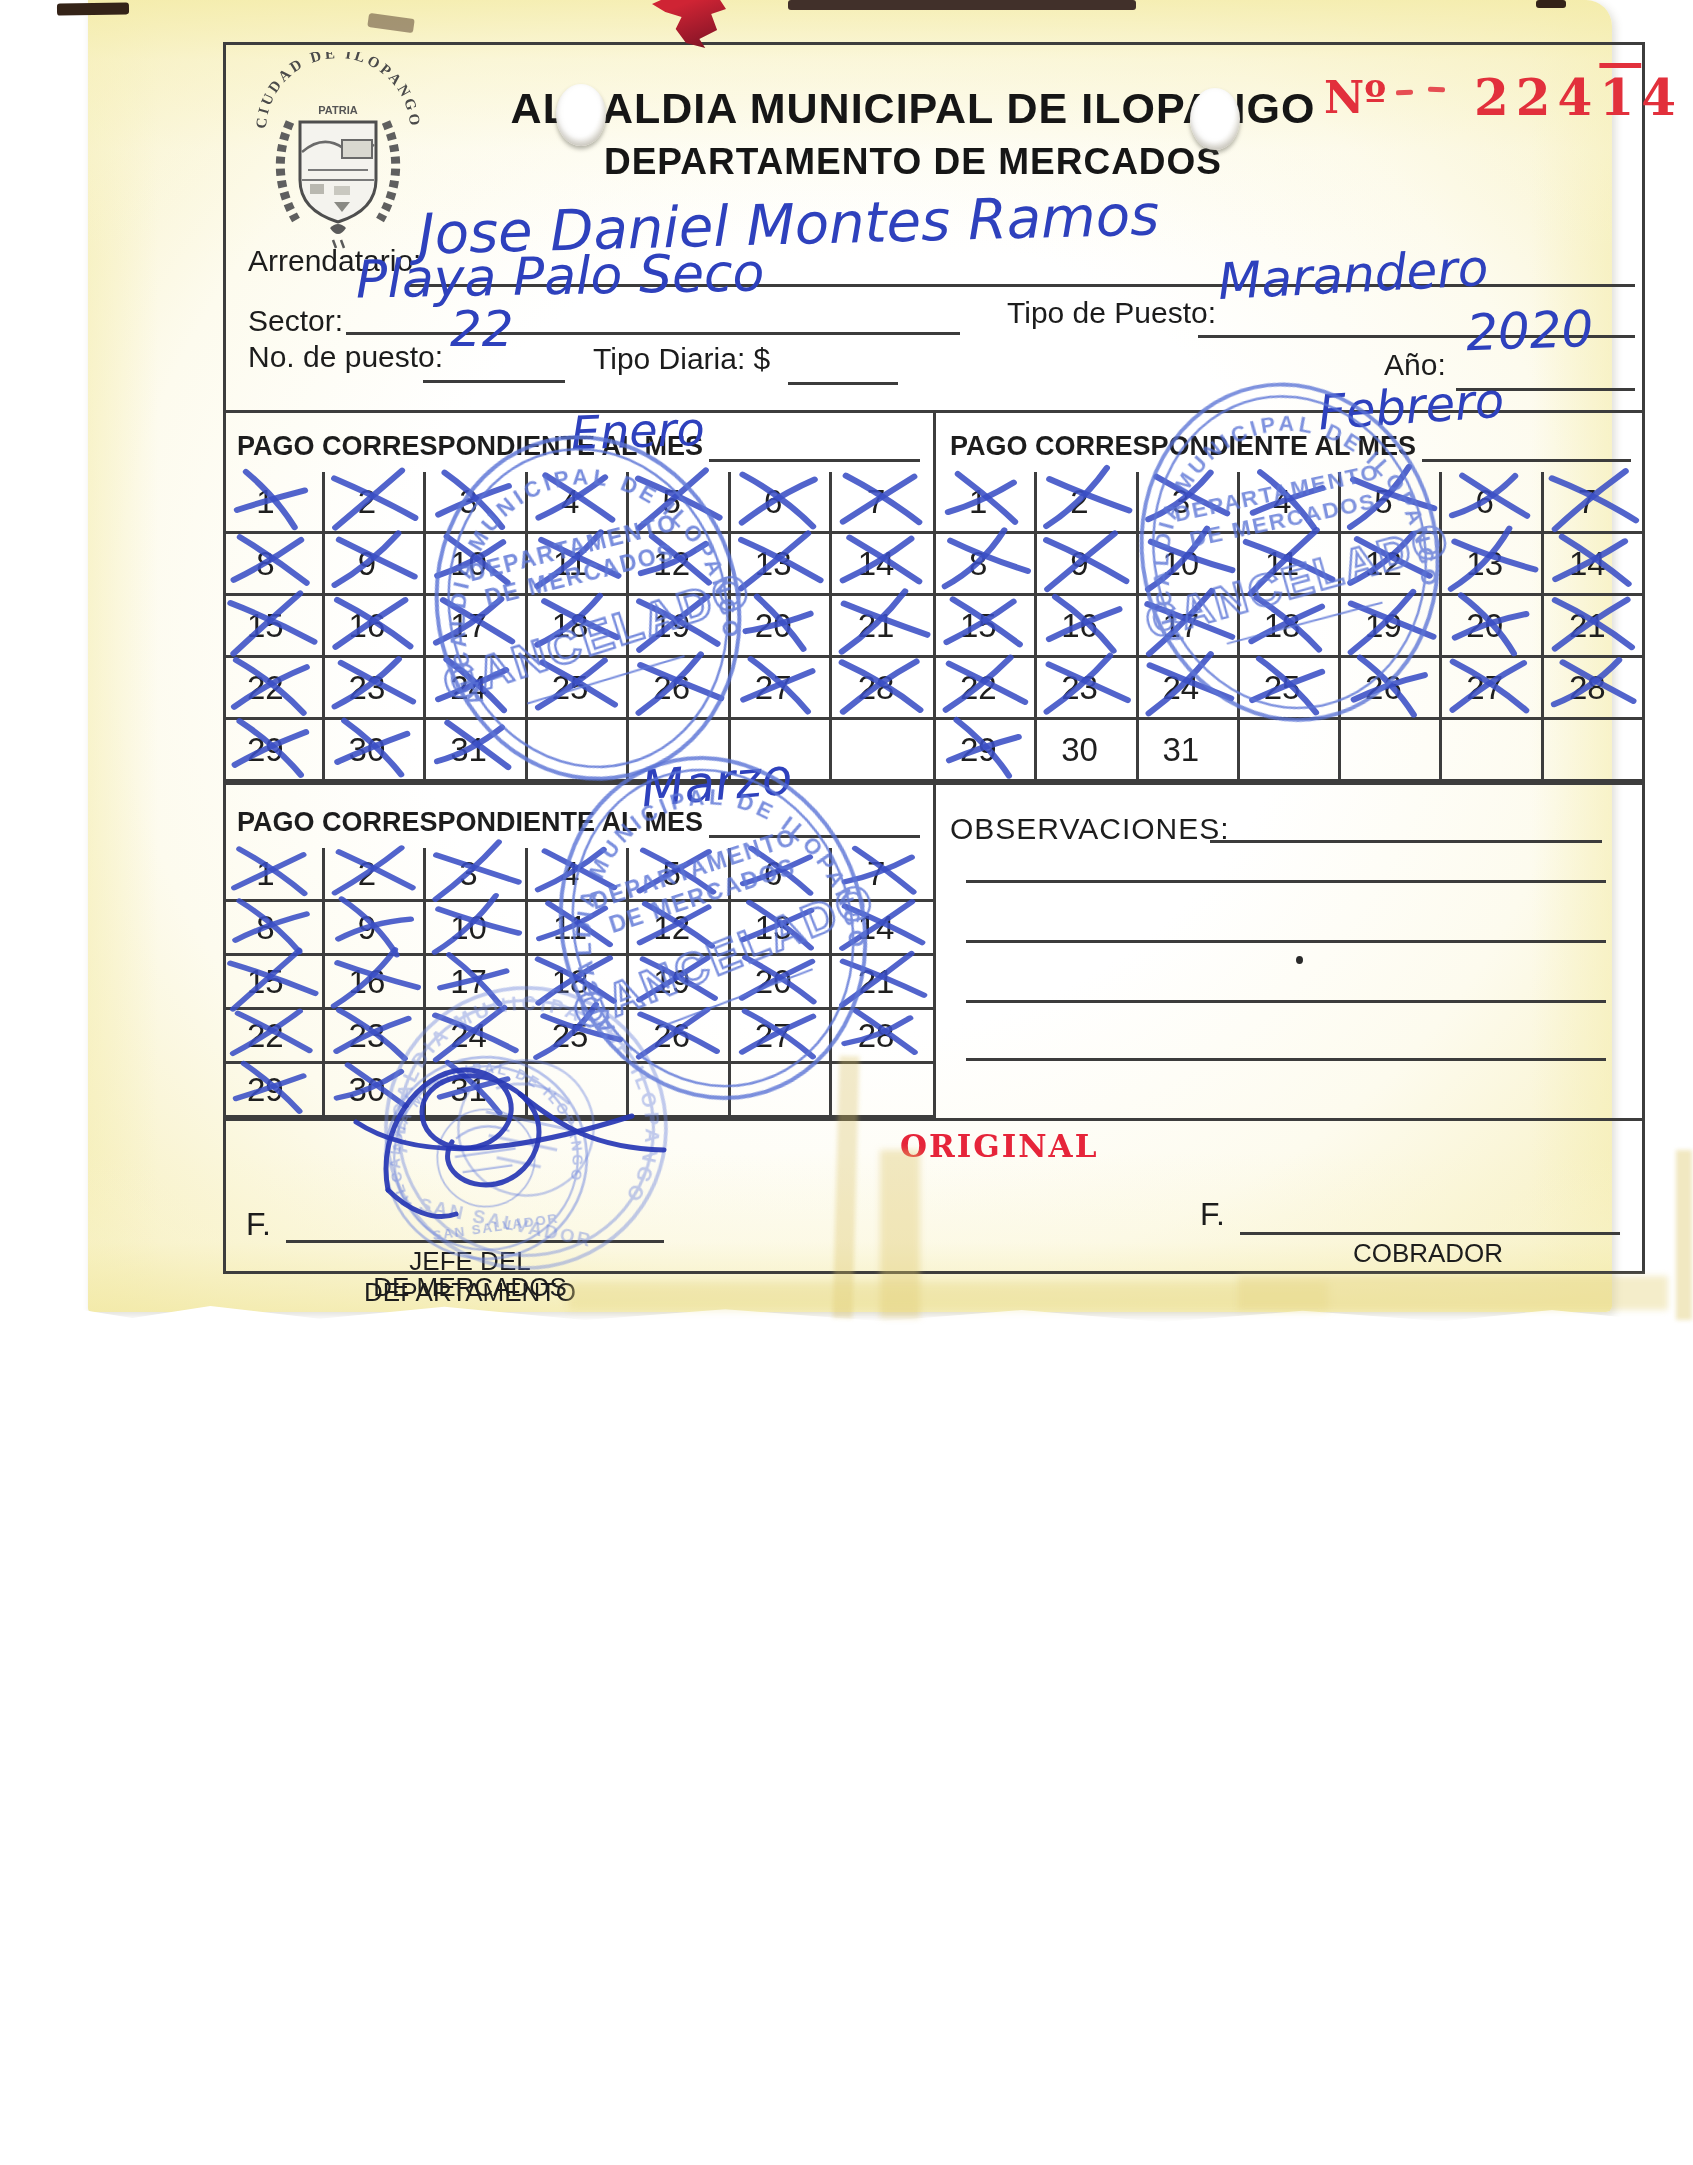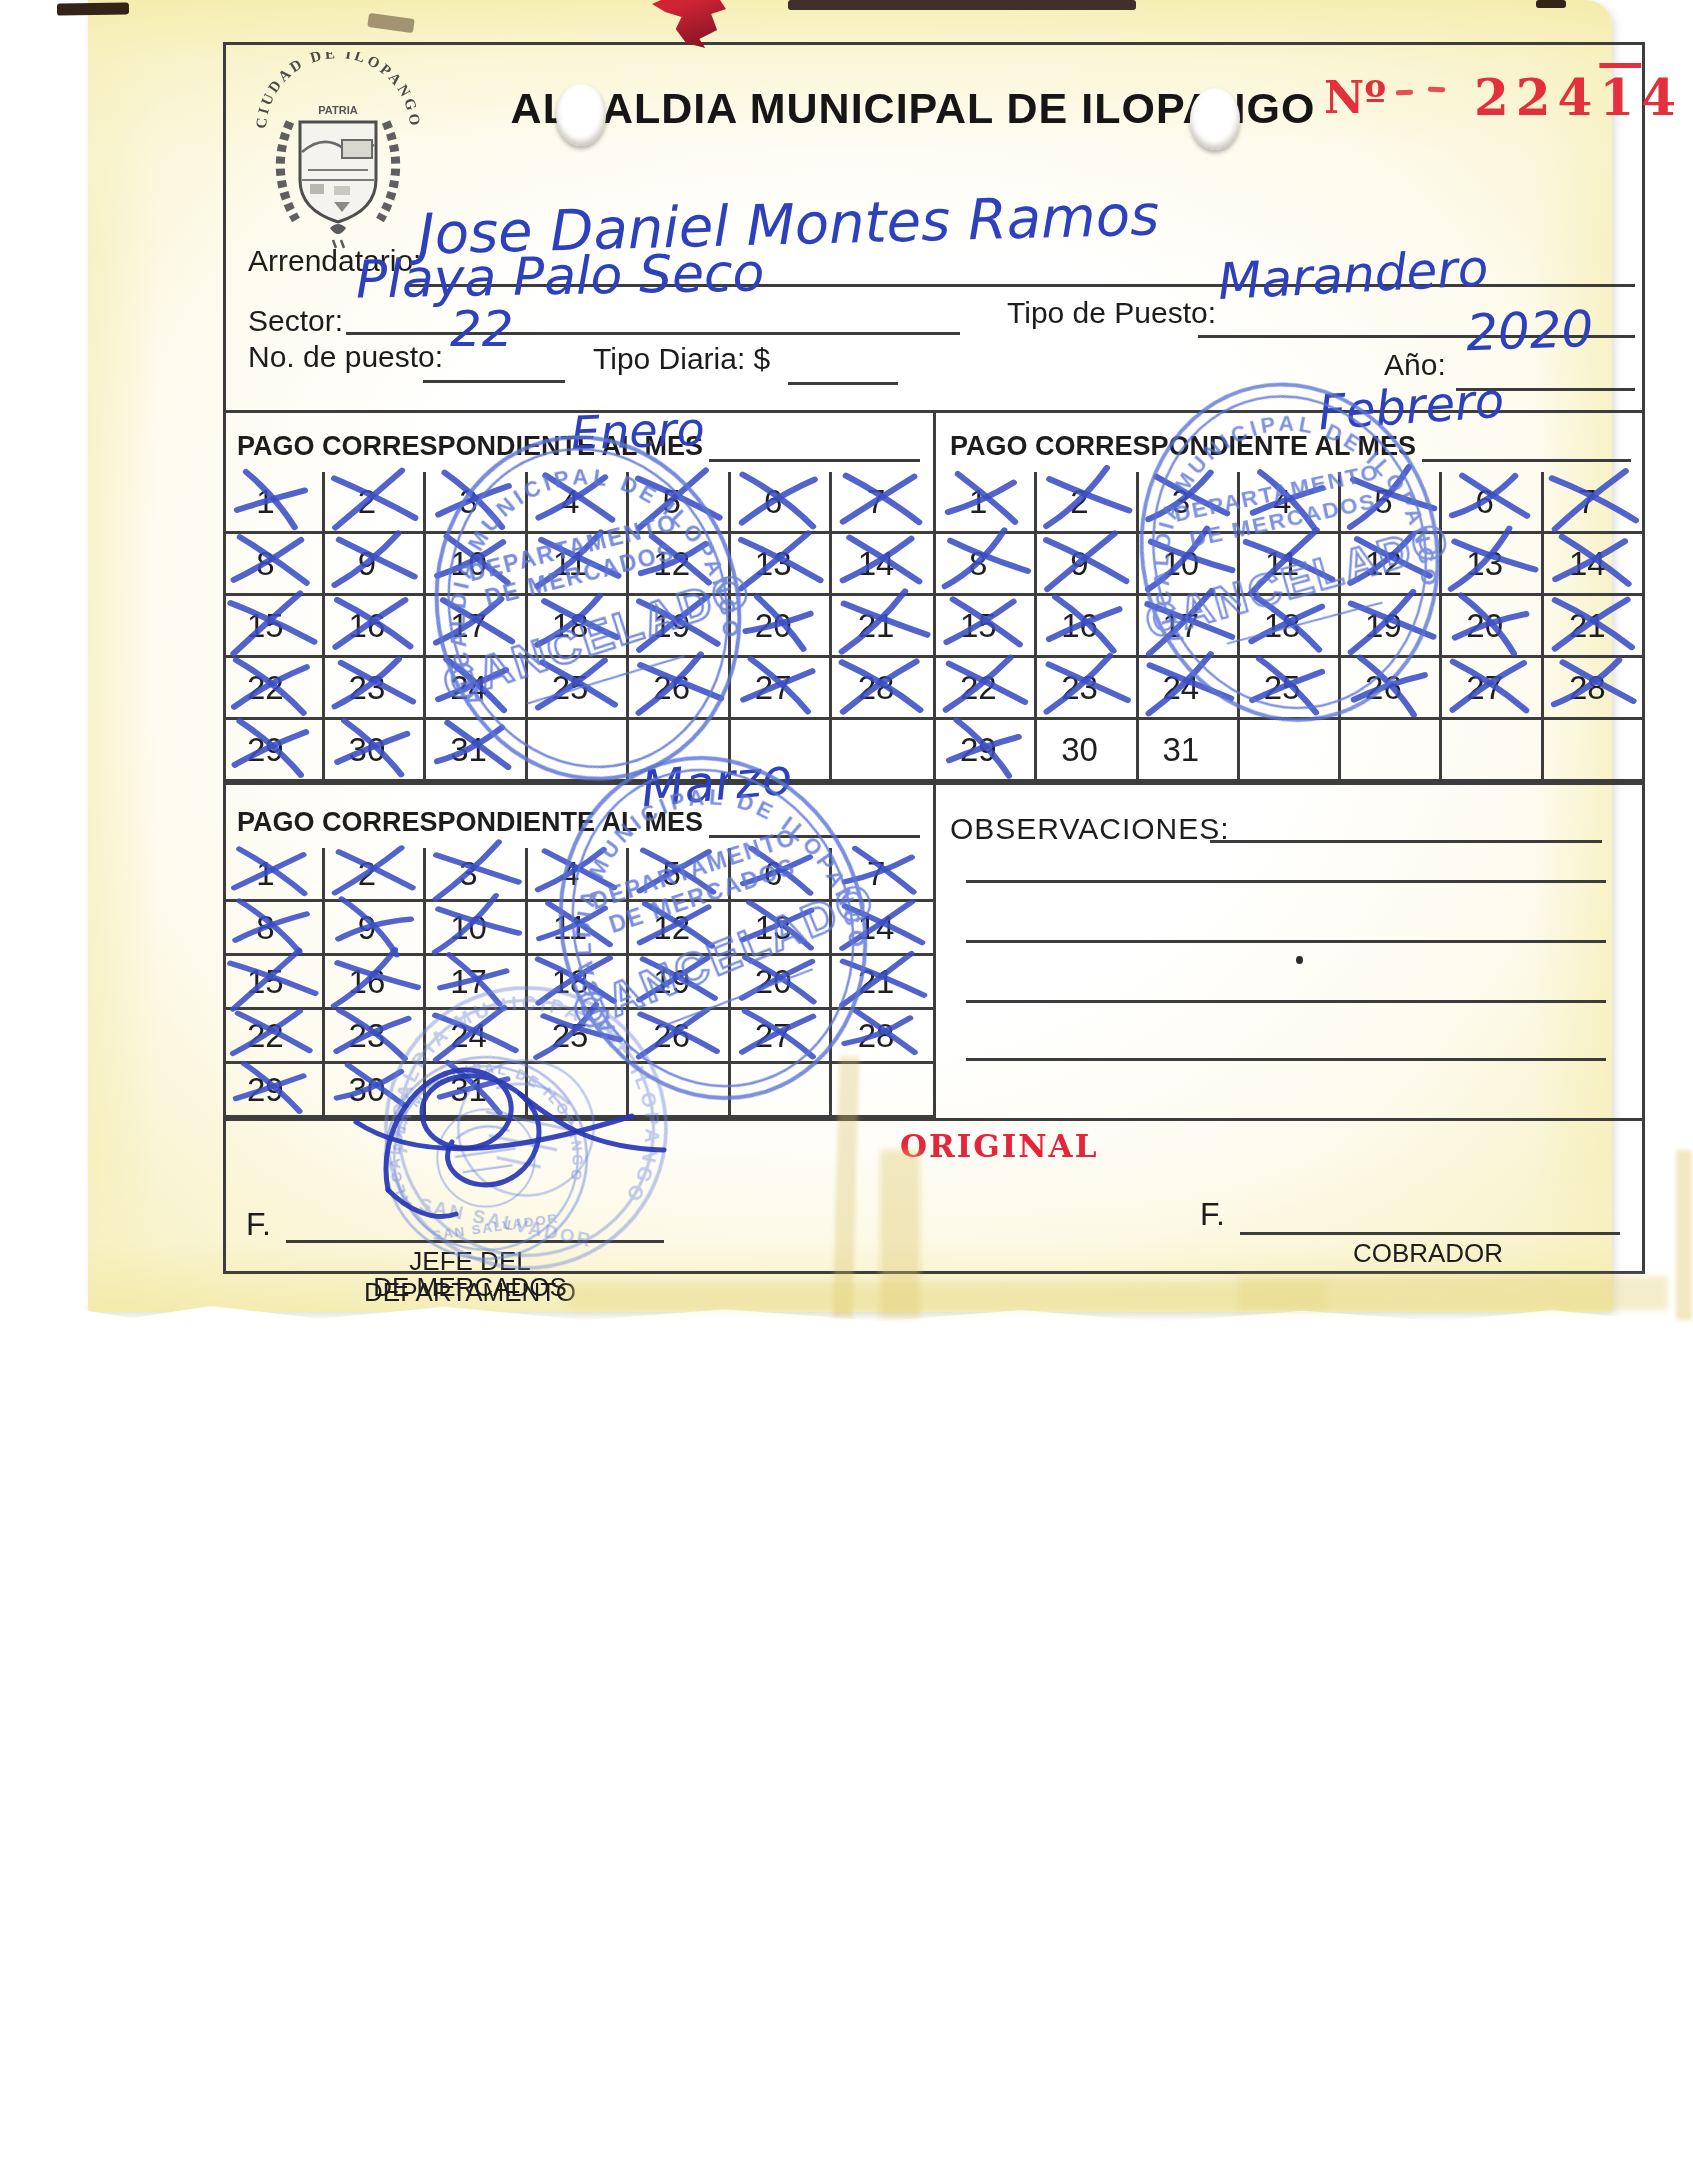--- a/index.html
+++ b/index.html
@@ -95,20 +95,21 @@
         <rect x="96" y="134" width="16" height="9" fill="#c9c8c0"></rect>
       <path d="M 96 150 L 112 150 L 104 160 Z" fill="#8a8a84"></path>
       <path d="M 52 70 Q 30 120 58 168" fill="none" stroke="#5f5f5f" stroke-width="9" stroke-dasharray="7 5"></path>
       <path d="M 148 70 Q 170 120 142 168" fill="none" stroke="#5f5f5f" stroke-width="9" stroke-dasharray="7 5"></path>
       <path d="M 92 176 Q 100 168 108 176 Q 100 188 92 176 Z" fill="#5a5a5a"></path>
       <path d="M 95 188 L 98 196 M 103 188 L 106 196" stroke="#5a5a5a" stroke-width="2.5"></path>
     </svg>
 
     <div class="title-wrap">
       <div class="title1">ALCALDIA MUNICIPAL DE ILOPANGO</div>
+      <div class="title2">DEPARTAMENTO DE MERCADOS</div>
     </div>
 
     <div class="docno docno-label">Nº</div>
     <div class="docno docno-num" id="docno-num"><span>2</span><span>2</span><span>4</span><span class="ovl">1</span><span>4</span></div>
     <div class="reddash" style="left:1308px;top:90px;transform:rotate(-3deg);"></div>
     <div class="reddash" style="left:1340px;top:87px;transform:rotate(2deg);"></div>
 
     <div class="hole" style="left:468px;top:84px;"></div>
     <div class="hole" style="left:1102px;top:88px;"></div>
 

